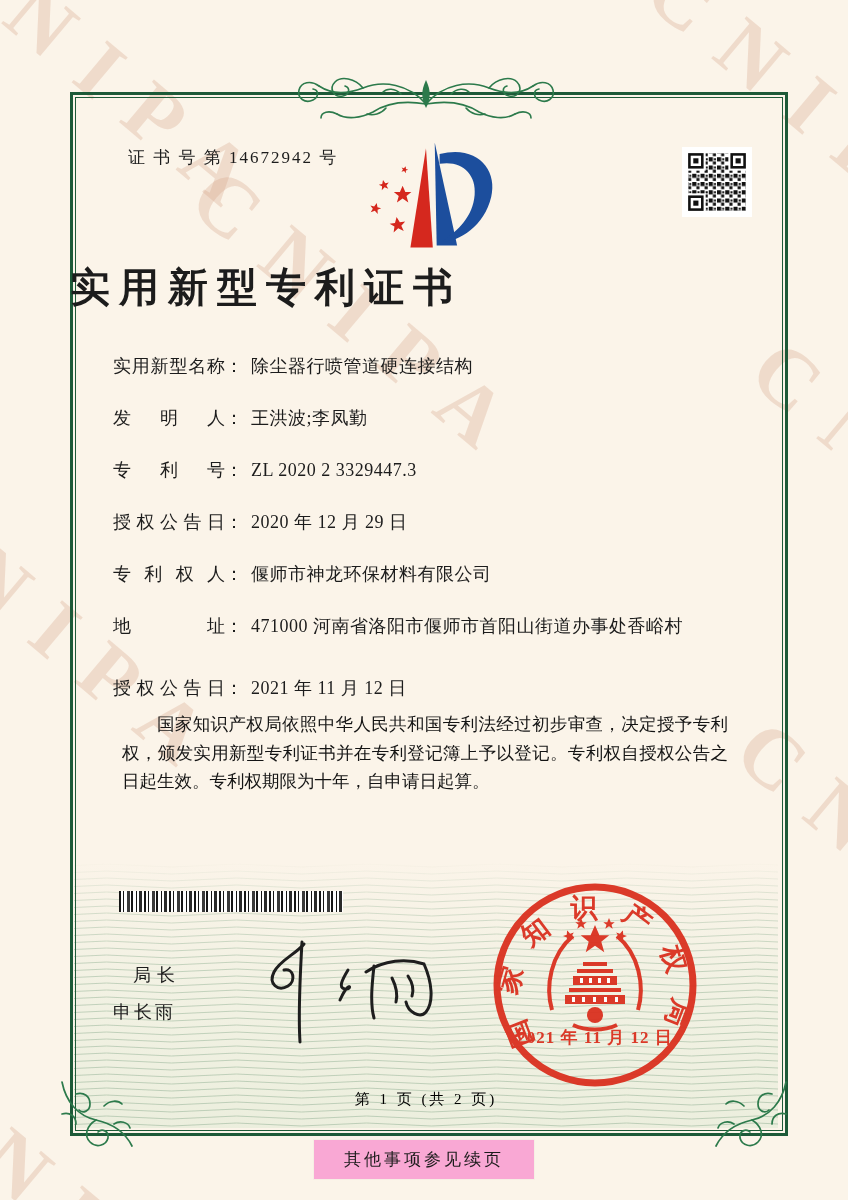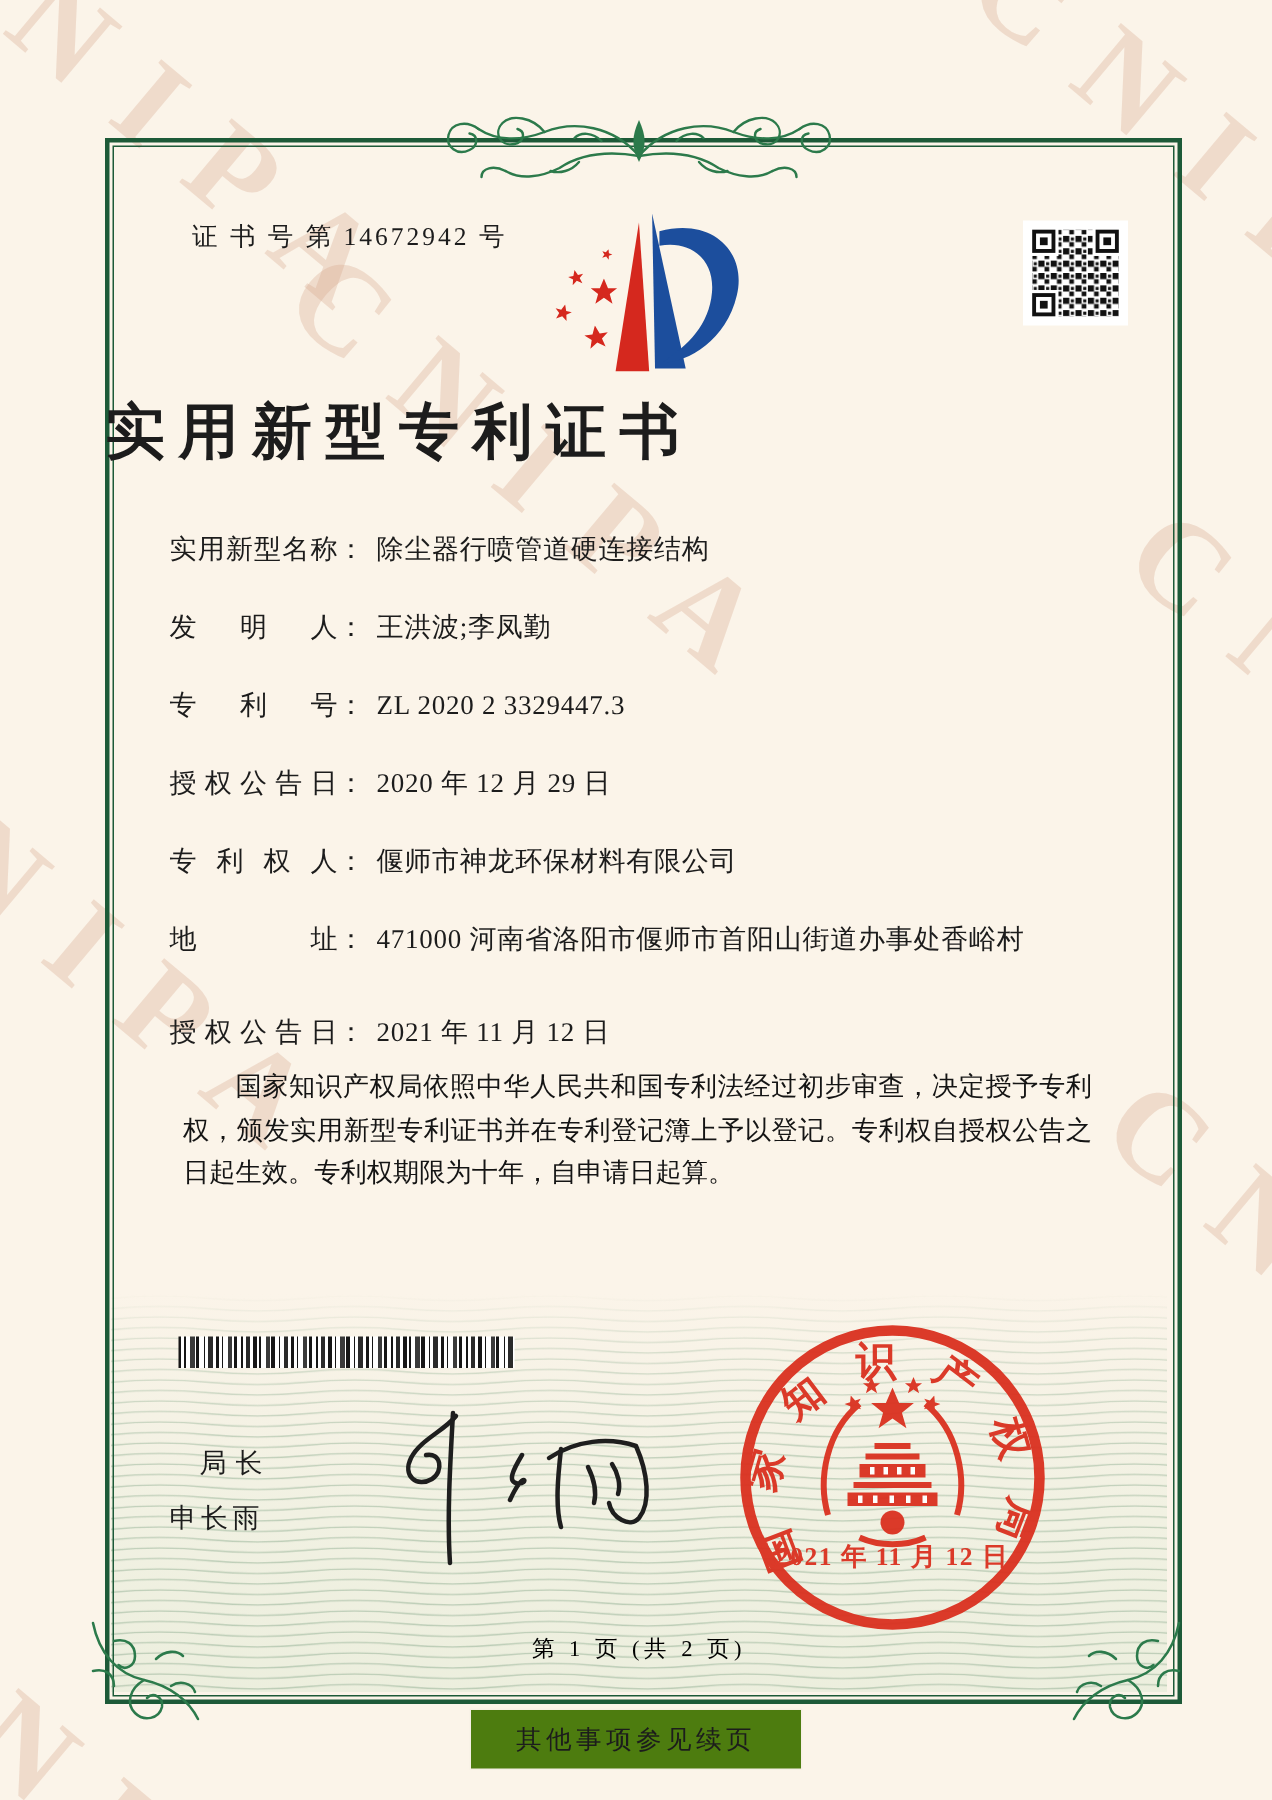--- a/index.html
+++ b/index.html
@@ -79,21 +79,21 @@
     position:absolute;left:0;top:148px;width:100%;text-align:center;
     font-size:17px;font-weight:bold;color:#da2f1e;letter-spacing:1px;
   }
   
   #page-info{
     position:absolute;left:70px;top:1090px;width:712px;text-align:center;
     font-size:15px;letter-spacing:3px;z-index:5;color:#000000;
   }
   #note-box{
     position:absolute;left:50%;top:1140px;transform:translateX(-50%);
-    background:#4d7c0f;padding:8px 30px;z-index:5;
+    background:#f9a8d4;padding:8px 30px;z-index:5;
     font-size:17px;letter-spacing:3px;box-shadow:0 0 0 1px rgba(0,0,0,0.02);
   }
   .orn{position:absolute;z-index:4;}
 </style>
 </head>
 <body>
 
 <div class="wm" style="left:-20px;top:-95px;">CNIPA</div>
 <div class="wm" style="left:690px;top:-60px;">CNIPA</div>
 <div class="wm" style="left:235px;top:148px;">CNIPA</div>

